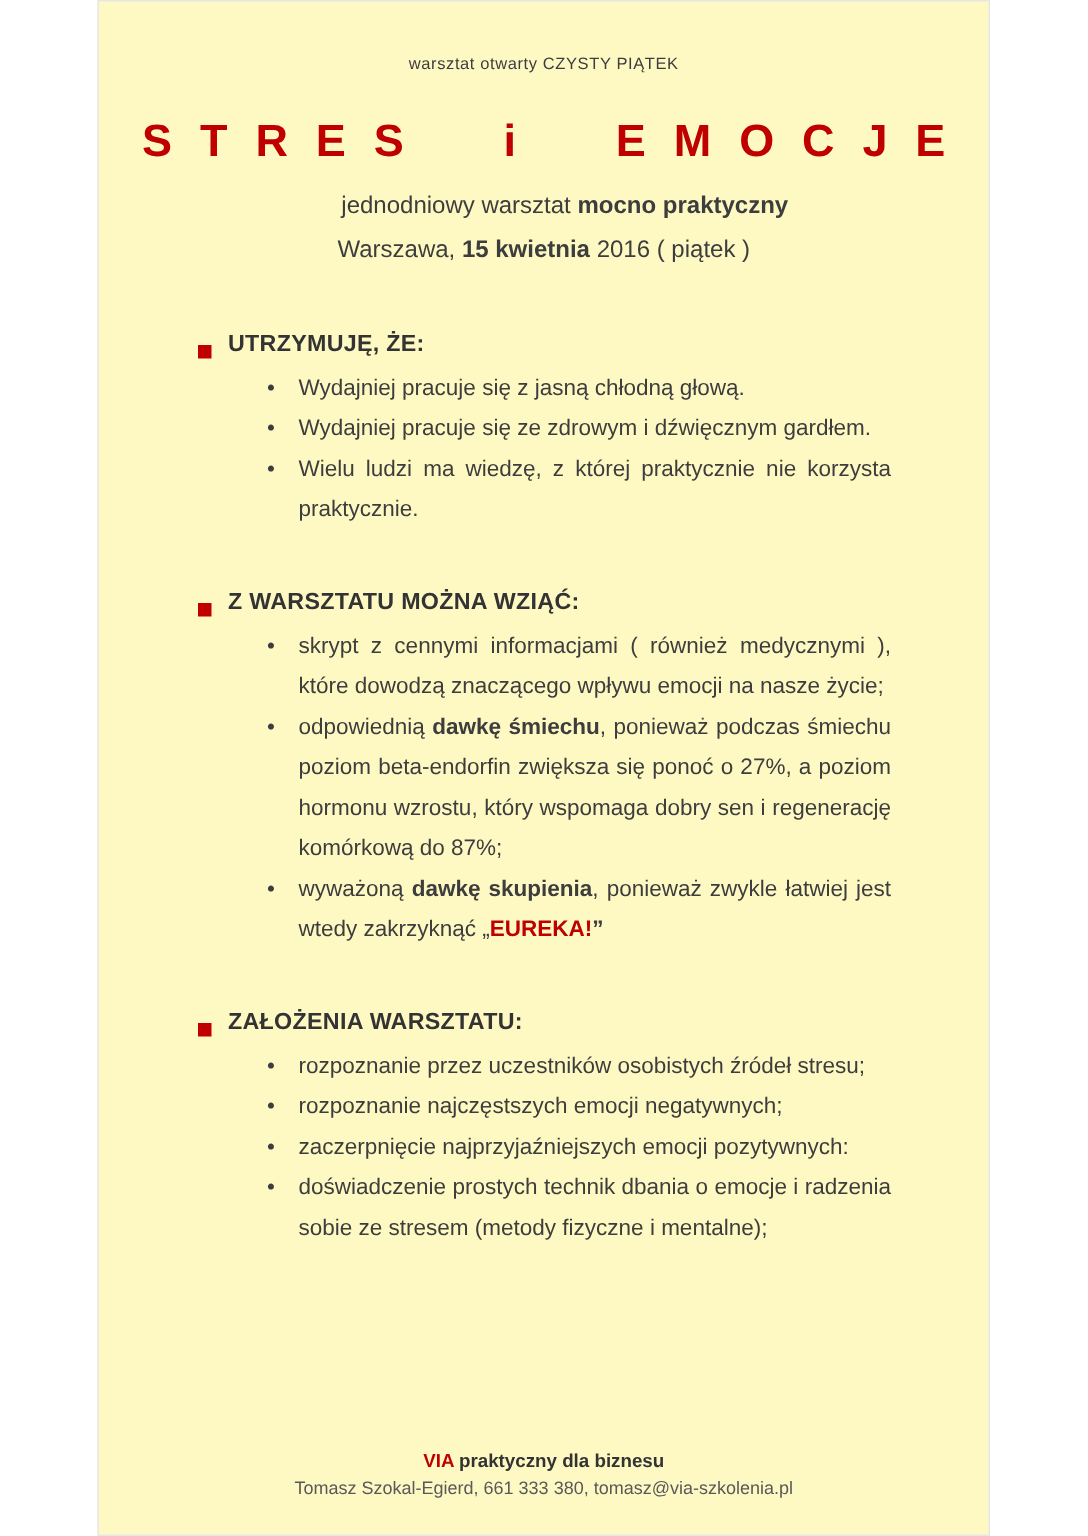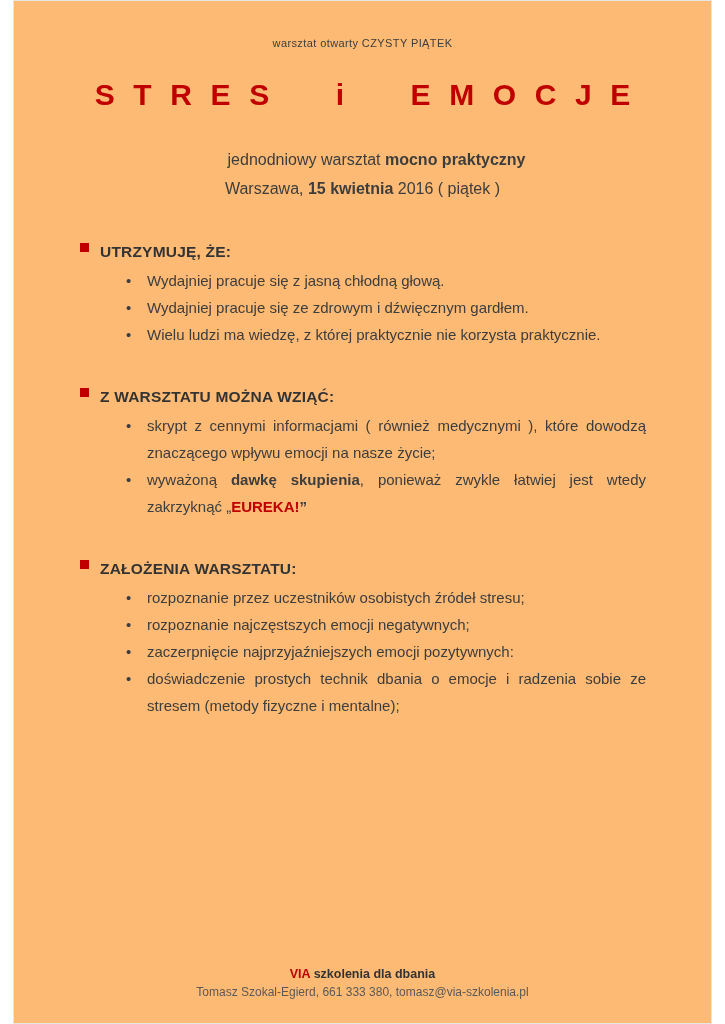--- a/index.html
+++ b/index.html
@@ -1,20 +1,20 @@
 <!DOCTYPE html>
 <html lang="pl"><head>
 <meta charset="utf-8">
 <style>
   html,body { margin:0; padding:0; background:#ffffff; }
   .page {
     position:relative;
-    width:699px; height:1024px;
+    width:595px; height:1024px;
     margin:0 auto;
-    background:#fdba74;
+    background:#fef9c3;
     font-family:"Liberation Sans", sans-serif;
     color:#3d3d3d;
     box-sizing:border-box;
     overflow:hidden;
     border:1px solid #e6e6e6;
   }
   .header-note {
     padding-top:36px;
     text-align:center;
     font-size:11px;
@@ -31,24 +31,24 @@
     word-spacing:0.7em;
     text-indent:0.62em; 
     line-height:36px;
   }
   .subtitle {
     text-align:center;
     font-size:16px;
     line-height:29px;
     color:#3d3d3d;
   }
-  .subtitle.first { margin-top:32px;padding-left:28px; }
+  .subtitle.first { margin-top:10px;padding-left:28px; }
   .content { margin:0 65px 0 66px; }
   .section { margin-top:40px; }
-  .sec-head { display:flex; align-items:flex-start; }
+  .sec-head { display:flex; align-items:flex-end; }
   .sq {
     width:9px; height:9px;
     background:#c00000;
     margin-right:11px;
     flex:0 0 auto;
   }
   .sec-title {
     font-weight:bold;
     font-size:15.5px;
     color:#333333;
@@ -108,35 +108,36 @@
           <li><span>Wielu ludzi ma wiedzę, z której praktycznie nie korzysta praktycznie.</span></li>
         </ul>
       </section>
       <section class="section">
         <div class="sec-head">
           <span class="sq"></span>
           <span class="sec-title">Z WARSZTATU MOŻNA WZIĄĆ:</span>
         </div>
         <ul class="bullets">
           <li><span>skrypt z cennymi informacjami ( również medycznymi ), które dowodzą znaczącego wpływu emocji na nasze życie;</span></li>
+          <li><span>odpowiednią </span><span class="b">dawkę śmiechu</span><span>, ponieważ podczas śmiechu poziom beta-endorfin zwiększa się ponoć o 27%, a poziom hormonu wzrostu, który wspomaga dobry sen i regenerację komórkową do 87%;</span></li>
           <li><span>wyważoną </span><span class="b">dawkę skupienia</span><span>, ponieważ zwykle łatwiej jest wtedy zakrzyknąć „</span><span class="b r">EUREKA!</span><span class="b">”</span></li>
         </ul>
       </section>
       <section class="section">
         <div class="sec-head">
           <span class="sq"></span>
           <span class="sec-title">ZAŁOŻENIA WARSZTATU:</span>
         </div>
         <ul class="bullets">
           <li><span>rozpoznanie przez uczestników osobistych źródeł stresu;</span></li>
           <li><span>rozpoznanie najczęstszych emocji negatywnych;</span></li>
           <li><span>zaczerpnięcie najprzyjaźniejszych emocji pozytywnych:</span></li>
           <li><span>doświadczenie prostych technik dbania o emocje i radzenia sobie ze stresem (metody fizyczne i mentalne);</span></li>
         </ul>
       </section>
     </div>
 
   <div class="footer">
-    <div class="footer-line1" id="footerLine1"><span class="b r">VIA</span><span class="b"> szkolenia dla dbania</span></div>
+    <div class="footer-line1" id="footerLine1"><span class="b r">VIA</span><span class="b"> praktyczny dla biznesu</span></div>
     <div class="footer-line2">Tomasz Szokal-Egierd, 661 333 380, tomasz@via-szkolenia.pl</div>
   </div>
 
 </div>
 
 </body></html>

